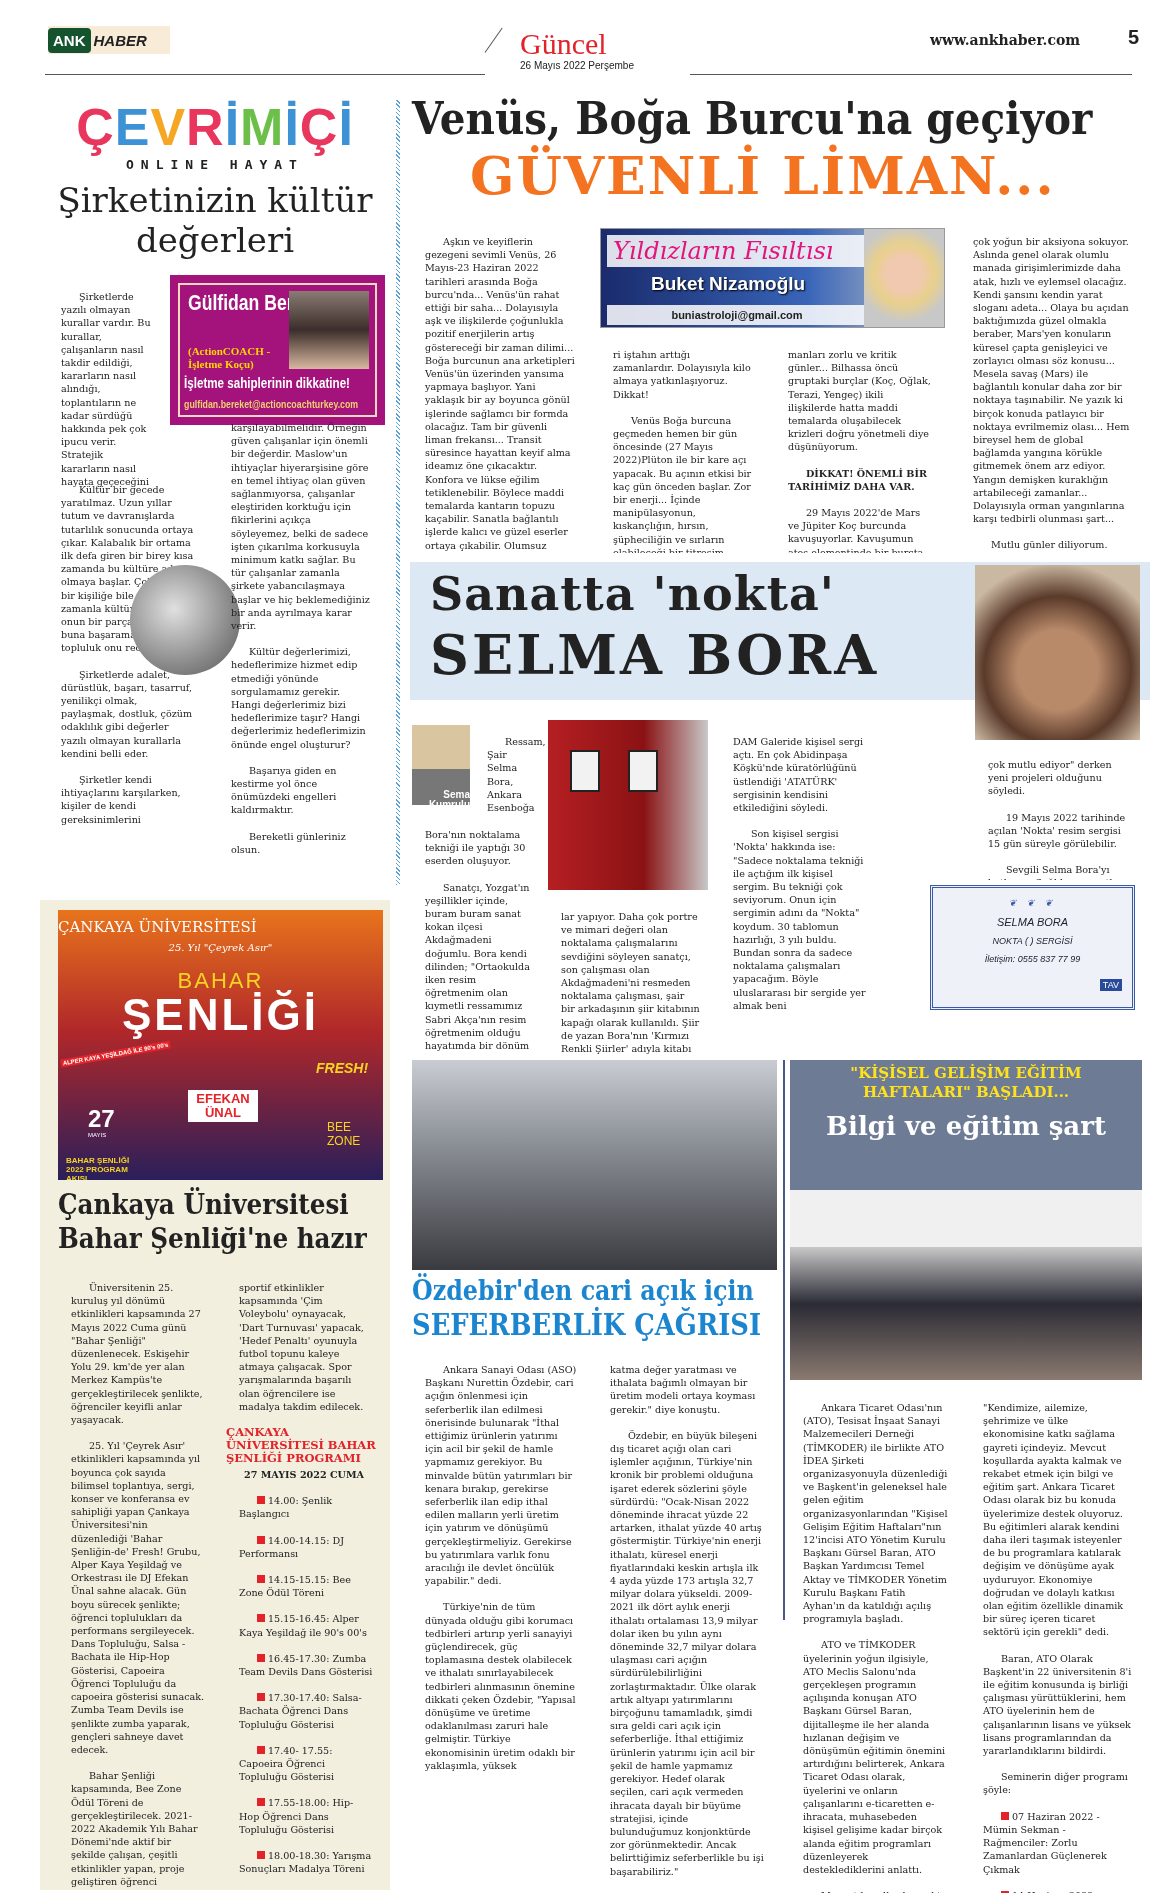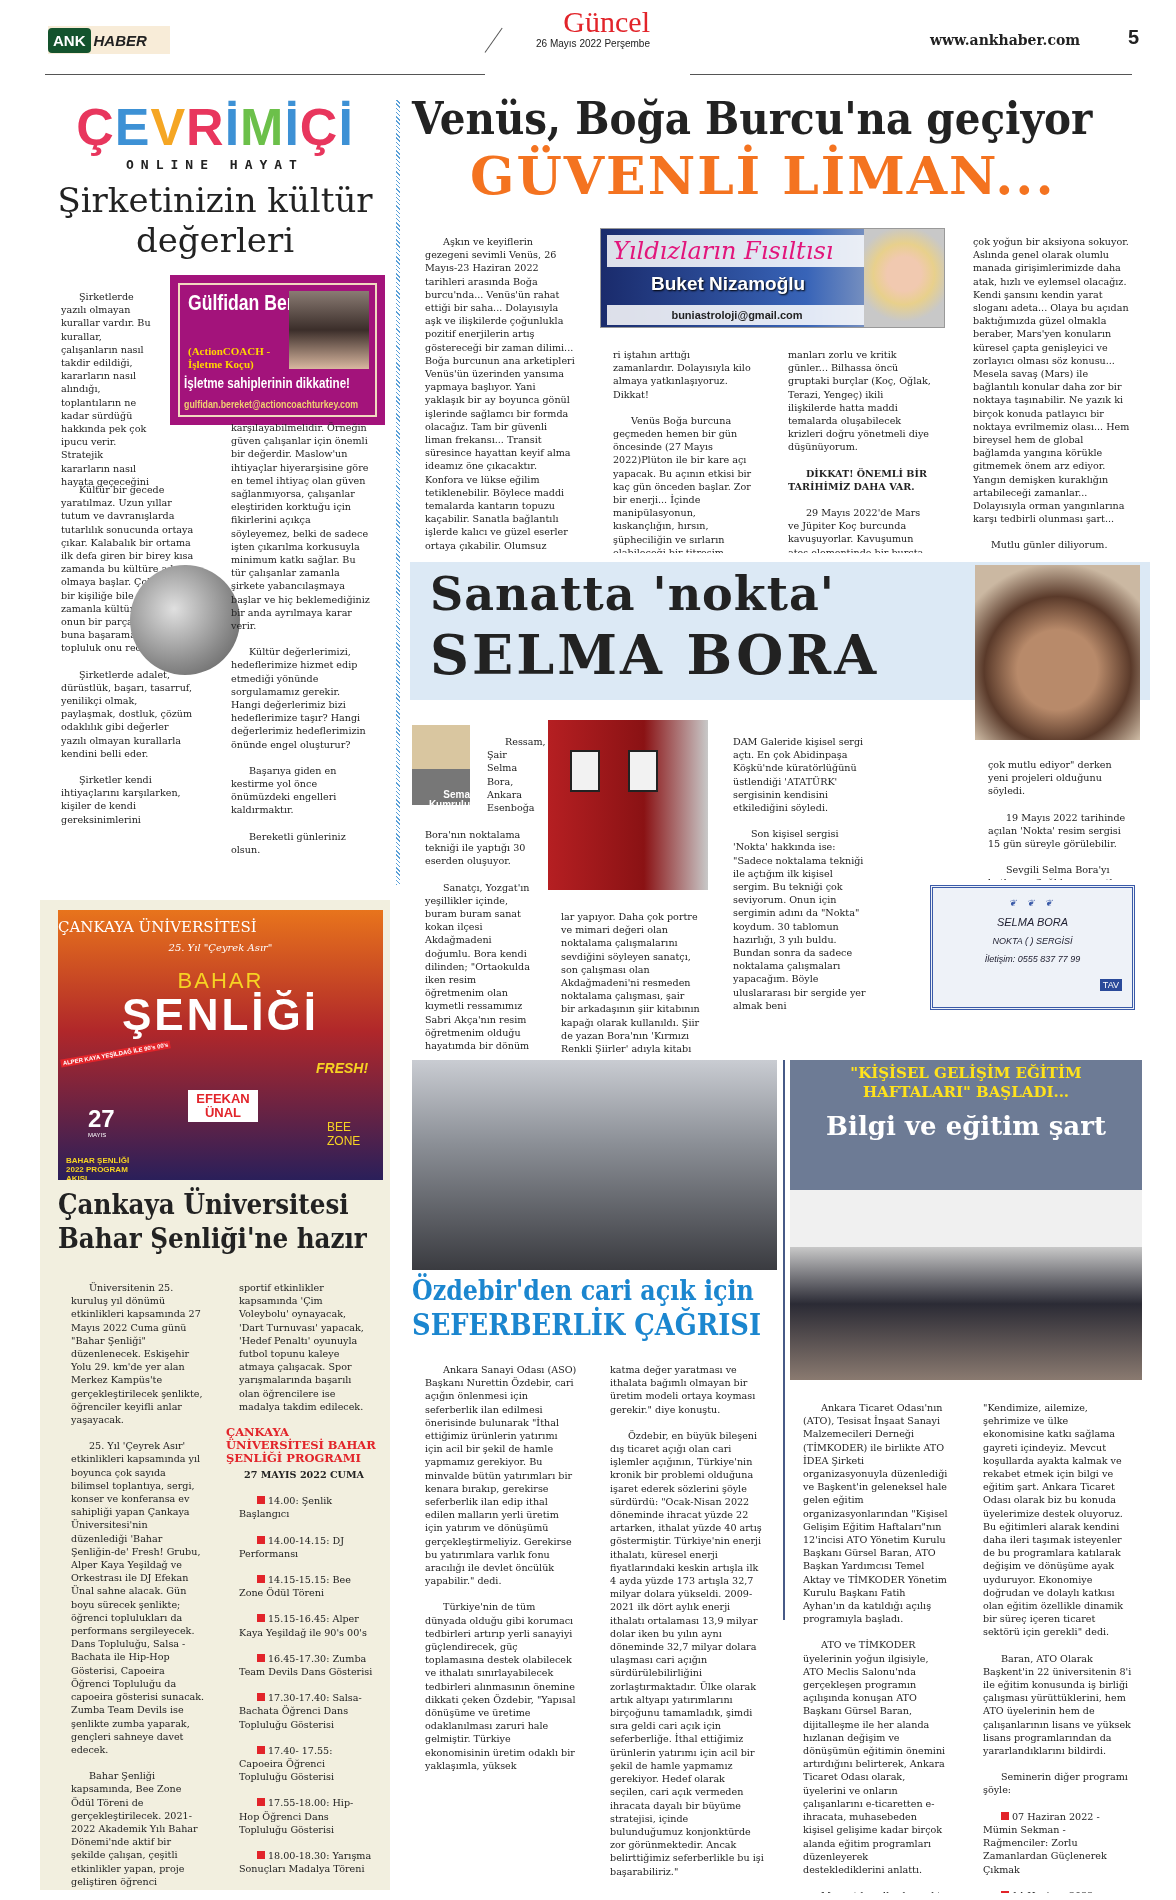--- a/index.html
+++ b/index.html
@@ -5,21 +5,21 @@
 *{box-sizing:border-box;margin:0;padding:0}
 body{width:1176px;height:1900px;background:#fff;font-family:"DejaVu Serif",serif;color:#222;position:relative;overflow:hidden}
 .abs{position:absolute}
 .body-text{font-family:"DejaVu Serif",serif;font-size:9.6px;line-height:13.2px;color:#222;text-align:left}
 .body-text p{text-indent:18px;margin:13px}
 .col{position:absolute}
 
 .logo{left:48px;top:26px;width:122px;height:28px;display:flex;align-items:center;background:#f8ecd8}
 .logo .ank{background:#14532d;color:#fff;font-family:"Liberation Sans",sans-serif;font-weight:bold;font-size:15px;padding:4px 5px;border-radius:4px}
 .logo .hab{color:#222;font-family:"Liberation Sans",sans-serif;font-weight:bold;font-style:italic;font-size:15px;padding-left:3px}
-.section{left:520px;top:6px;width:130px;text-align:right}
+.section{left:520px;top:28px;width:130px;text-align:left}
 .section .t{color:#e2242a;font-family:"Liberation Serif",serif;font-size:30px;line-height:32px}
 .section .d{font-family:"Liberation Sans",sans-serif;font-size:10px;color:#222}
 .hline{height:1px;background:#555}
 .url{left:930px;top:32px;font-family:"DejaVu Serif",serif;font-size:14px;font-weight:bold}
 .pg{left:1128px;top:26px;font-family:"Liberation Sans",sans-serif;font-weight:bold;font-size:20px}
 
 .cev{left:45px;top:100px;width:340px;text-align:center;font-family:"Liberation Sans",sans-serif;font-weight:900;font-size:52px;letter-spacing:1px;line-height:54px}
 .cev span{display:inline-block}
 .cev-sub{left:45px;top:157px;width:340px;text-align:center;font-family:"DejaVu Sans Mono",monospace;font-weight:bold;font-size:13px;letter-spacing:7px}
 .cev-title{left:45px;top:180px;width:340px;text-align:center;font-family:"DejaVu Serif",serif;font-size:34px;line-height:40px}

